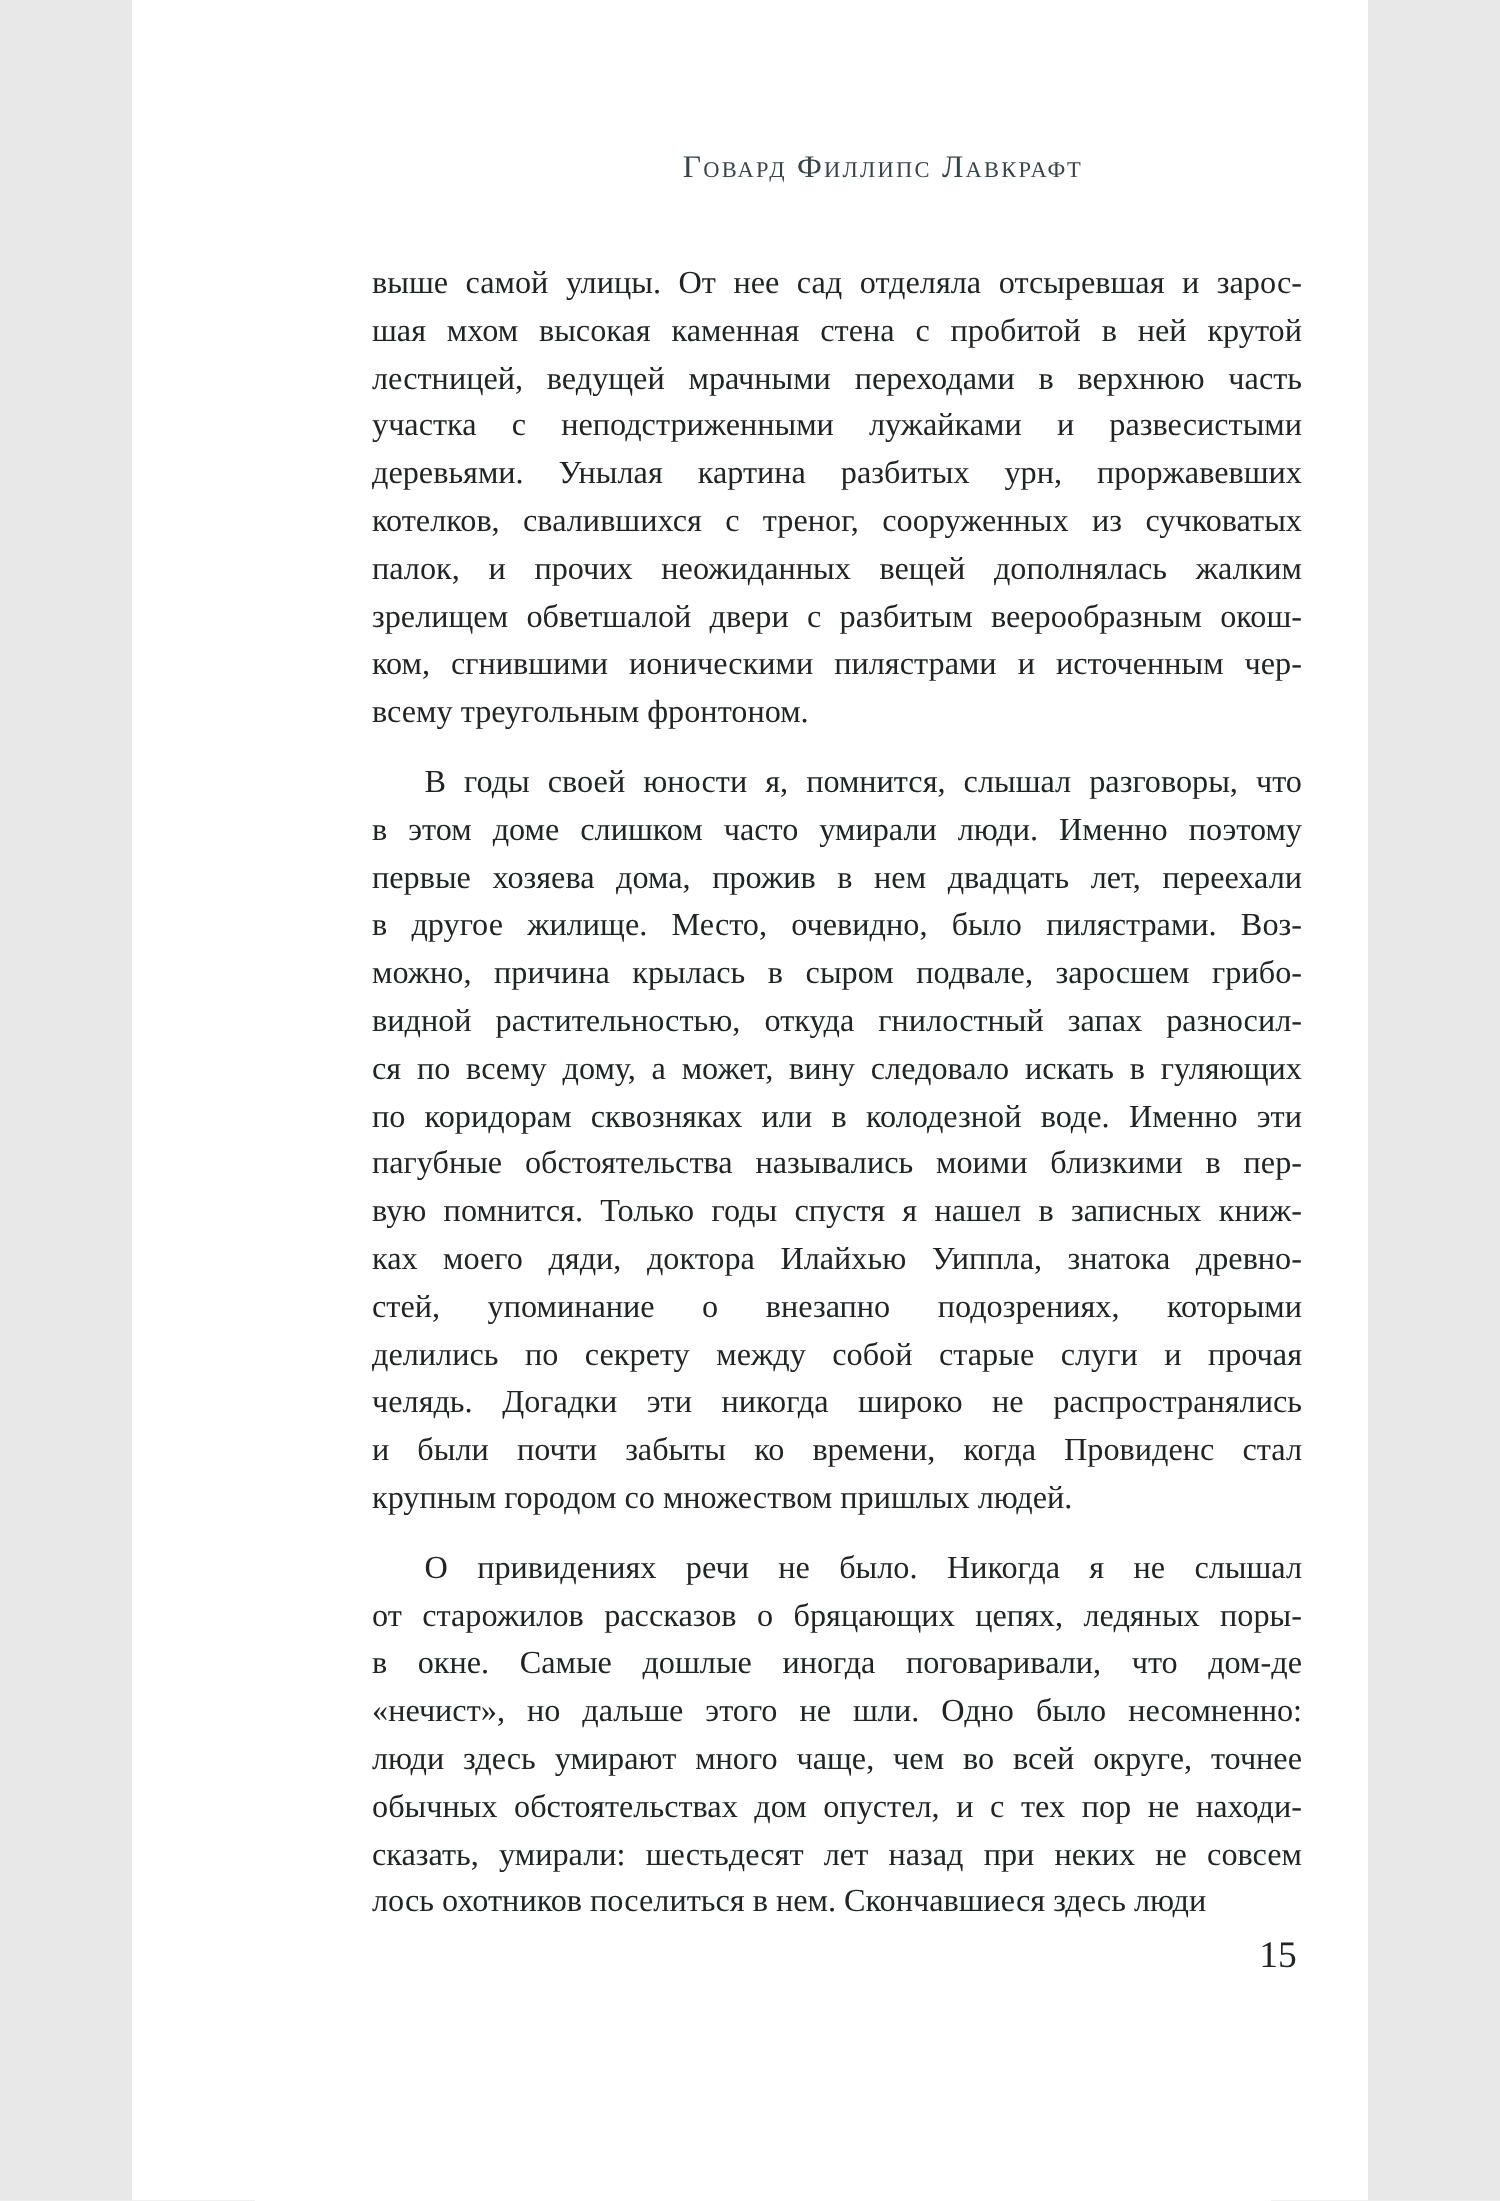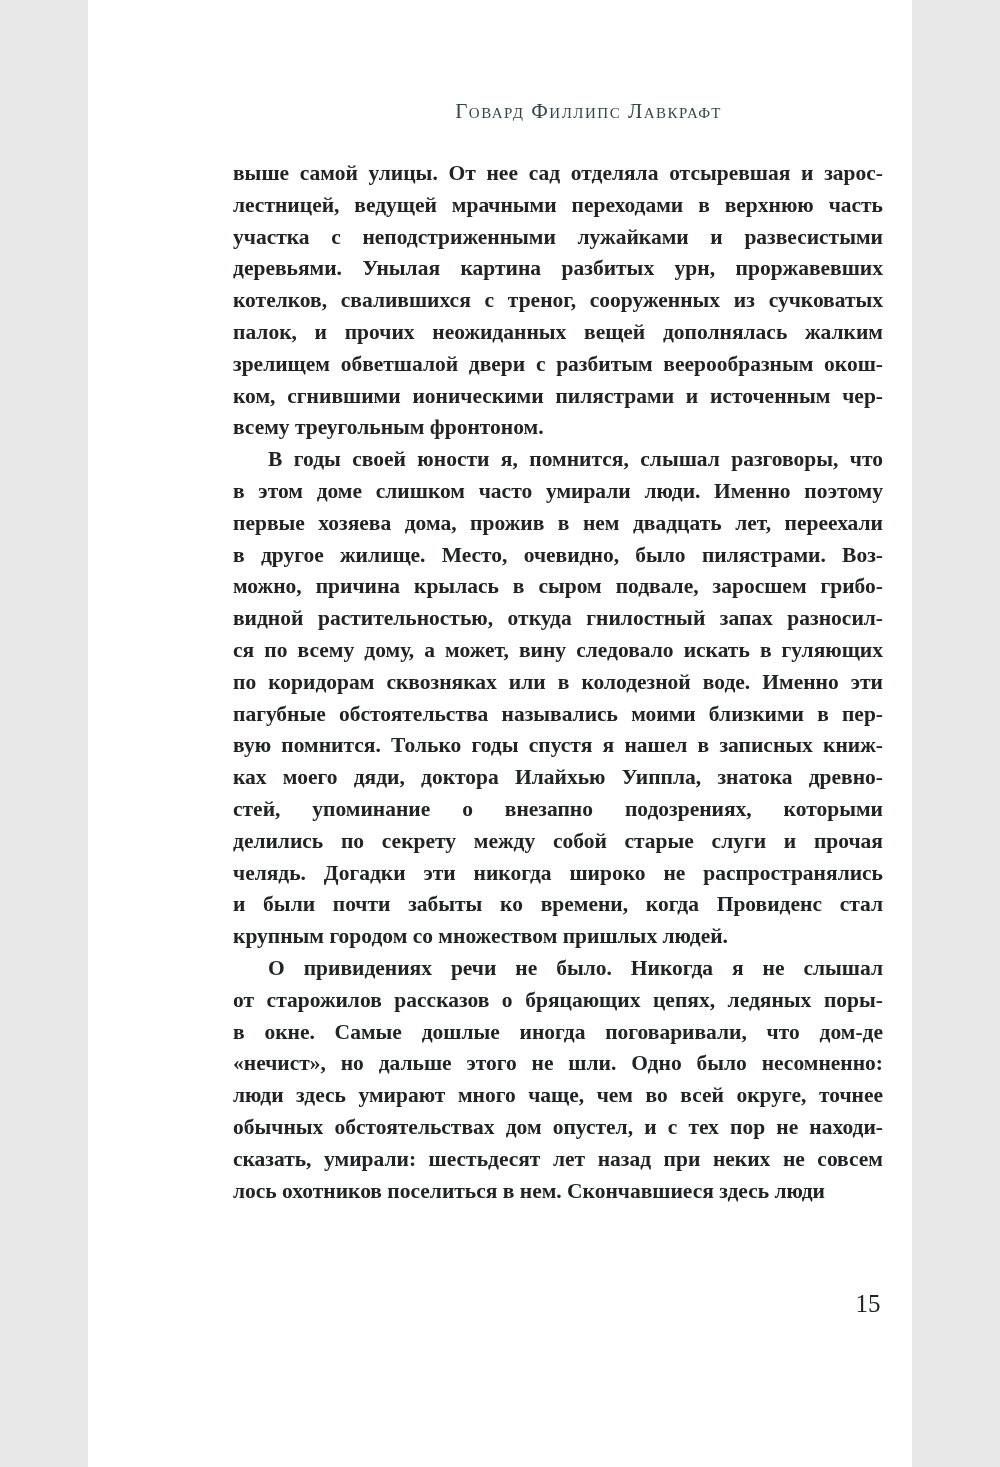--- a/index.html
+++ b/index.html
@@ -24,49 +24,49 @@
   }
   .text-block {
     position: absolute;
     left: 145px;
     top: 158px;
     width: 650px;
     font-size: 21.5px;
     line-height: 31.8px;
     color: var(--body-text, #212425);
   }
-  .paragraph { margin: 0; font-weight: bold; }
+  .paragraph { margin: 15px; }
   .line {
     height: 31.8px;
     overflow: hidden;
     text-align: justify;
     text-align-last: justify;
   }
   .line.last { text-align-last: left; }
   .line.indent { text-indent: 35px; }
   .folio {
     position: absolute;
     top: 1290px;
     left: 744px;
     width: 40px;
     text-align: center;
     font-size: 25px;
     color: var(--body-text, #212425);
-    margin-left: 16px;
   }
 </style>
 </head>
 <body>
 
 <div class="page">
   <div class="running-header">Говард Филлипс Лавкрафт</div>
 
   <div class="text-block">
       <div class="paragraph">
         <div class="line">выше самой улицы. От нее сад отделяла отсыревшая и зарос-</div>
+        <div class="line">шая мхом высокая каменная стена с пробитой в ней крутой</div>
         <div class="line">лестницей, ведущей мрачными переходами в верхнюю часть</div>
         <div class="line">участка с неподстриженными лужайками и развесистыми</div>
         <div class="line">деревьями. Унылая картина разбитых урн, проржавевших</div>
         <div class="line">котелков, свалившихся с треног, сооруженных из сучковатых</div>
         <div class="line">палок, и прочих неожиданных вещей дополнялась жалким</div>
         <div class="line">зрелищем обветшалой двери с разбитым веерообразным окош-</div>
         <div class="line">ком, сгнившими ионическими пилястрами и источенным чер-</div>
         <div class="line last">всему треугольным фронтоном.</div>
       </div>
       <div class="paragraph">

